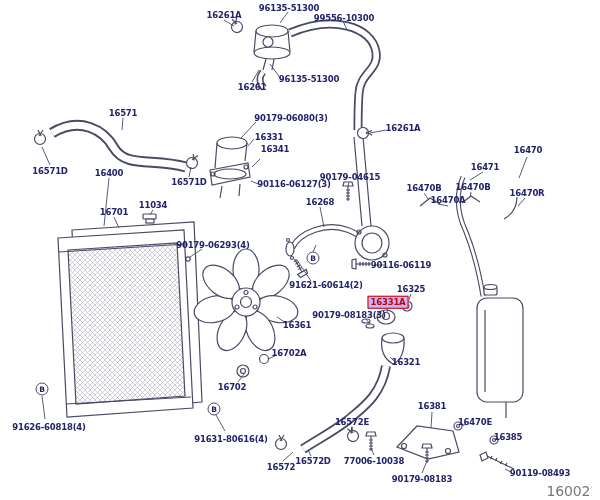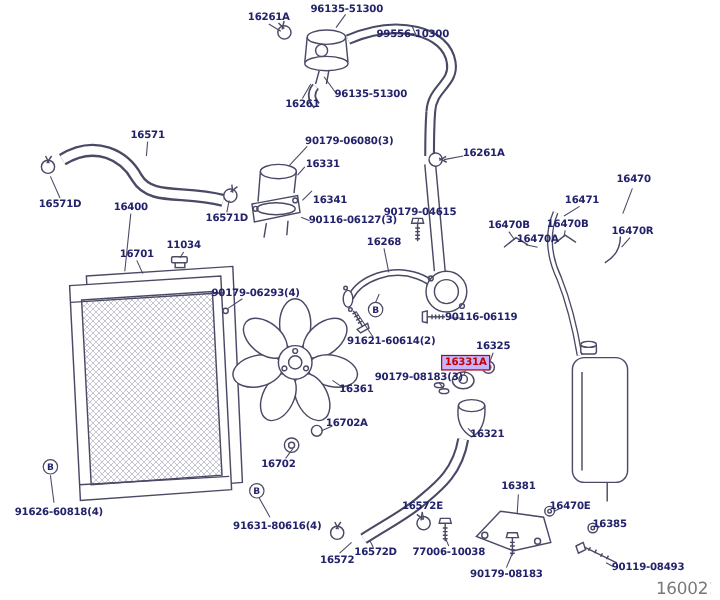--- a/index.html
+++ b/index.html
@@ -236,28 +236,28 @@
     <path d="M448,206 L438,204"></path>
           <path d="M153,210 L150,215"></path>
           <path d="M114,217 L119,228"></path>
     <path d="M202,249 L190,257"></path>
   </g>
 </g>
 </svg>
 
 <div class="lbl" style="left:224px;top:15px">16261A</div>
 <div class="lbl" style="left:289px;top:8px">96135-51300</div>
-<div class="lbl" style="left:344px;top:29px">99556-10300</div>
+<div class="lbl" style="left:344px;top:18px">99556-10300</div>
 <div class="lbl" style="left:309px;top:79px">96135-51300</div>
 <div class="lbl" style="left:252px;top:87px">16261</div>
 <div class="lbl" style="left:123px;top:113px">16571</div>
 <div class="lbl" style="left:291px;top:118px">90179-06080(3)</div>
 <div class="lbl" style="left:269px;top:137px">16331</div>
 <div class="lbl" style="left:403px;top:128px">16261A</div>
-<div class="lbl" style="left:275px;top:167px">16341</div>
+<div class="lbl" style="left:275px;top:149px">16341</div>
 <div class="lbl" style="left:50px;top:171px">16571D</div>
 <div class="lbl" style="left:109px;top:173px">16400</div>
 <div class="lbl" style="left:189px;top:182px">16571D</div>
 <div class="lbl" style="left:294px;top:184px">90116-06127(3)</div>
 <div class="lbl" style="left:350px;top:177px">90179-04615</div>
 <div class="lbl" style="left:528px;top:150px">16470</div>
 <div class="lbl" style="left:485px;top:167px">16471</div>
 <div class="lbl" style="left:424px;top:188px">16470B</div>
 <div class="lbl" style="left:473px;top:187px">16470B</div>
 <div class="lbl" style="left:527px;top:193px">16470R</div>

